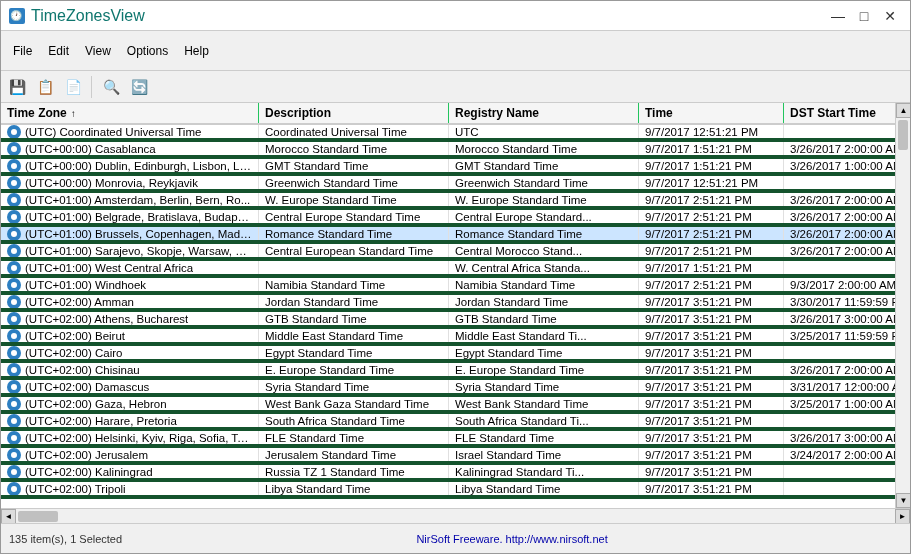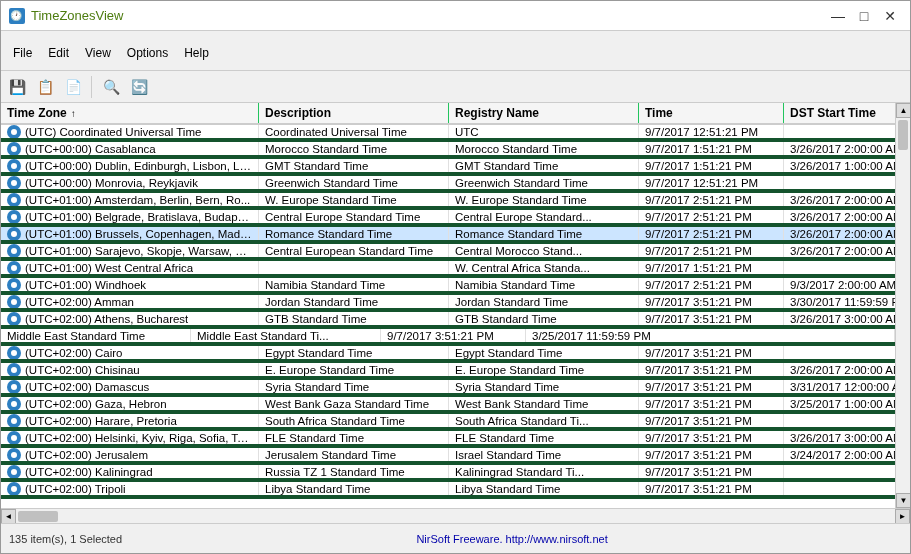--- a/index.html
+++ b/index.html
@@ -38,22 +38,22 @@
       height: 16px;
       background: #2d7fc1;
       border-radius: 2px;
       display: flex;
       align-items: center;
       justify-content: center;
       font-size: 10px;
       color: white;
     }
     .title-bar-title {
-      font-size: 13px;
-      color: #4d7c0f;
+      font-size: 16px;
+      color: #0f766e;
     }
     .title-bar-controls {
       display: flex;
       gap: 2px;
     }
     .title-btn {
       width: 24px;
       height: 20px;
       background: transparent;
       border: none;
@@ -61,22 +61,22 @@
       display: flex;
       align-items: center;
       justify-content: center;
       font-size: 14px;
       color: #333;
     }
     .menu-bar {
       background: #f0f0f0;
       height: 40px;
       display: flex;
-      align-items: flex-end;
-      padding: 8px 4px;
+      align-items: center;
+      padding: 16px 4px;
       border-bottom: 1px solid #ccc;
     }
     .menu-item {
       padding: 2px 8px;
       cursor: pointer;
       font-size: 12px;
     }
     .toolbar {
       background: #f0f0f0;
       height: 32px;
@@ -462,20 +462,28 @@
                 </div>
                 <span style="overflow: hidden; text-overflow: ellipsis; white-space: nowrap;">(UTC+02:00) Athens, Bucharest</span>
               </div>
             </div>
             <div class="table-cell col-2">GTB Standard Time</div>
             <div class="table-cell col-3">GTB Standard Time</div>
             <div class="table-cell col-4">9/7/2017 3:51:21 PM</div>
             <div class="table-cell col-5">3/26/2017 3:00:00 AM</div>
           </div>
           <div class="table-row">
+            <div class="table-cell col-1">
+              <div class="cell-with-icon">
+                <div class="row-icon">
+                  <div class="row-icon-inner"></div>
+                </div>
+                <span style="overflow: hidden; text-overflow: ellipsis; white-space: nowrap;">(UTC+02:00) Beirut</span>
+              </div>
+            </div>
             <div class="table-cell col-2">Middle East Standard Time</div>
             <div class="table-cell col-3">Middle East Standard Ti...</div>
             <div class="table-cell col-4">9/7/2017 3:51:21 PM</div>
             <div class="table-cell col-5">3/25/2017 11:59:59 PM</div>
           </div>
           <div class="table-row">
             <div class="table-cell col-1">
               <div class="cell-with-icon">
                 <div class="row-icon">
                   <div class="row-icon-inner"></div>

